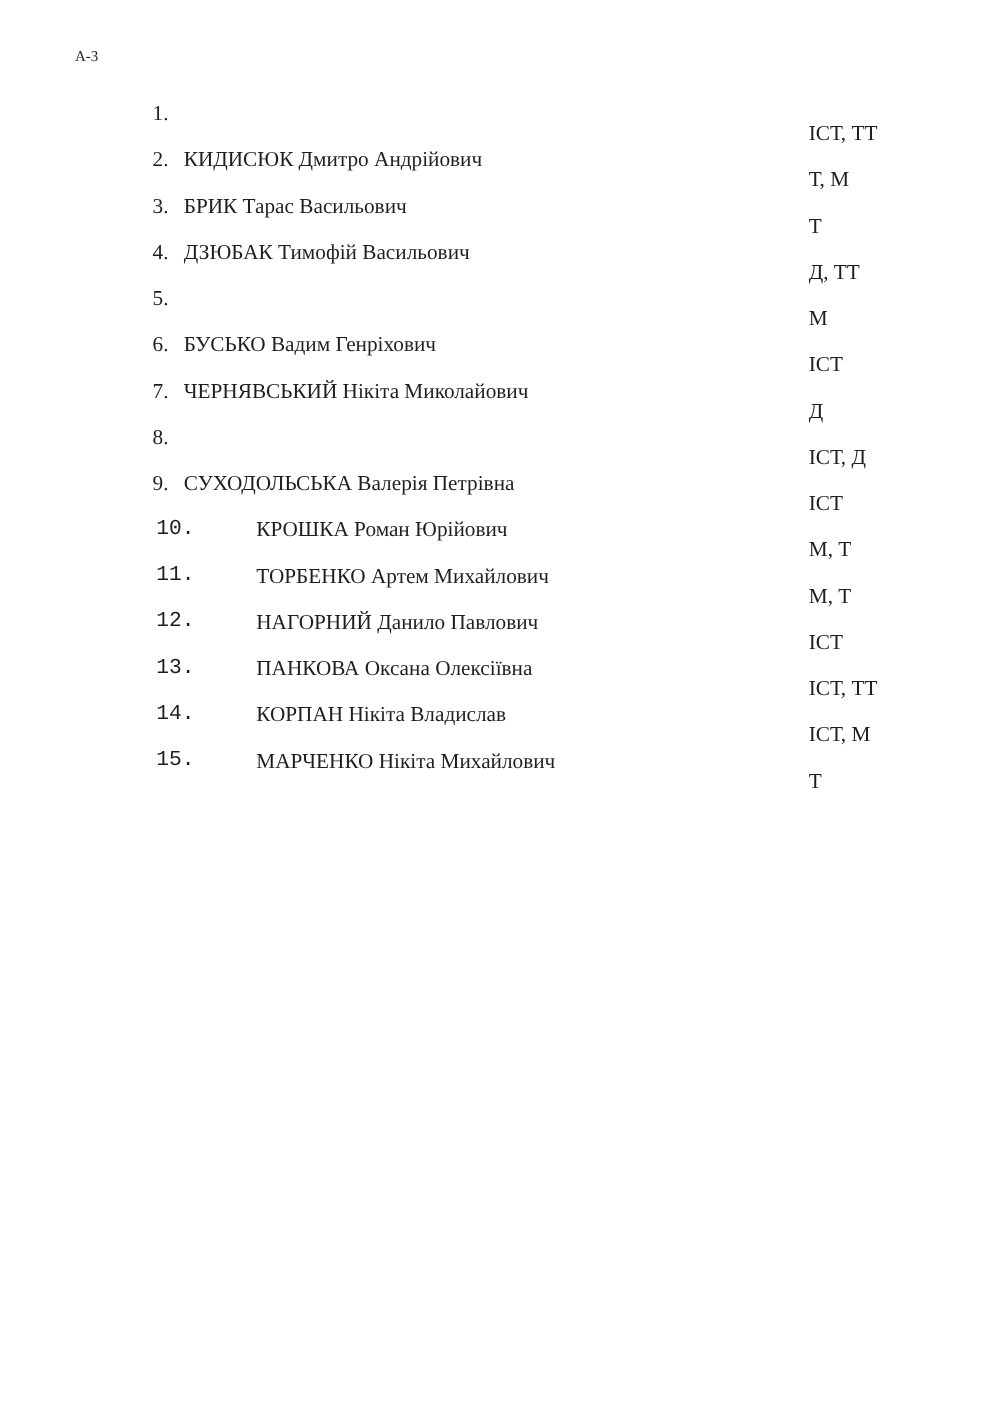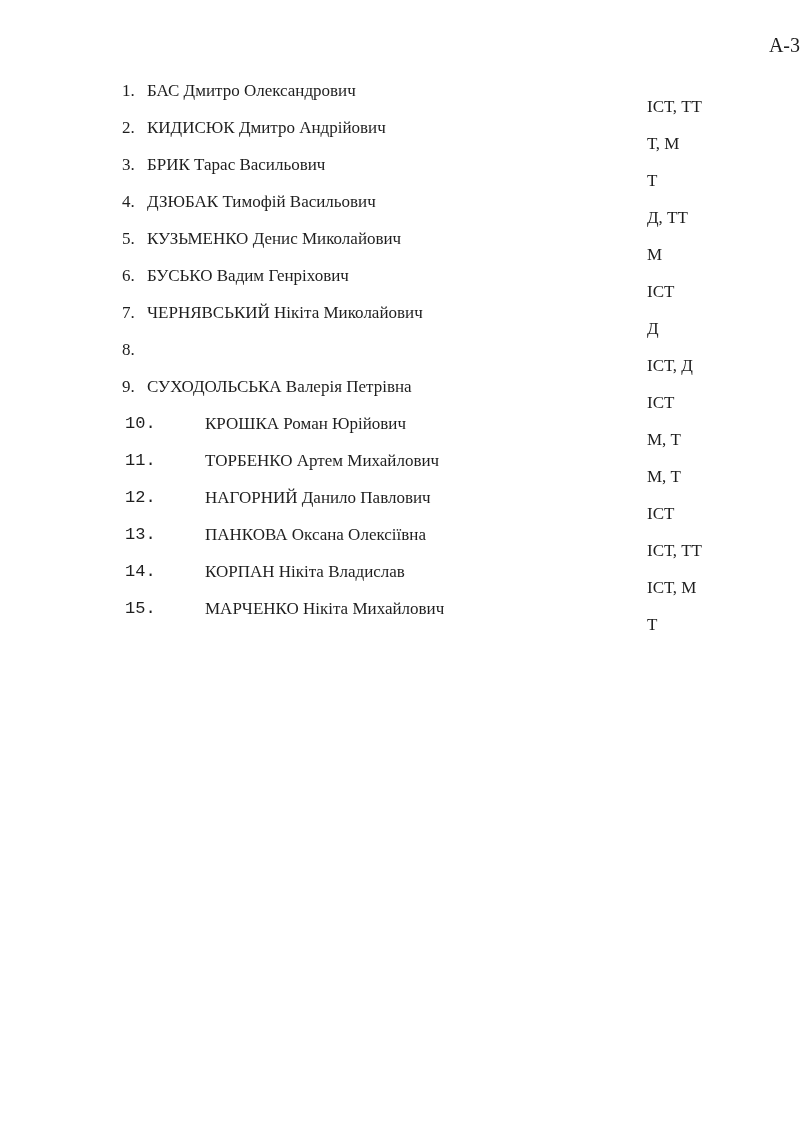--- a/index.html
+++ b/index.html
@@ -14,22 +14,22 @@
     background: #ffffff;
     color: #1e1e1e;
     font-family: "Liberation Serif", "DejaVu Serif", serif;
     overflow: hidden;
   }
   .page-header {
     position: absolute;
     top: 34px;
     left: 60px;
     right: 0;
-    text-align: right;
-    font-size: 20px;
+    text-align: left;
+    font-size: 12px;
     line-height: 23px;
     color: #1e1e1e;
   }
   .list {
     position: absolute;
     top: 72px;
     left: 0;
     right: 0;
   }
   .row {
@@ -58,21 +58,20 @@
   }
 </style>
 </head>
 <body>
 
 <div class="page">
   <div class="page-header">А-3</div>
   <div class="list">
   <div class="row">
     <span class="num">1.</span>
-    <span class="name">БАС Дмитро Олександрович</span>
     <span class="codes">ІСТ, ТТ</span>
   </div>
 
   <div class="row">
     <span class="num">2.</span>
     <span class="name">КИДИСЮК Дмитро Андрійович</span>
     <span class="codes">Т, М</span>
   </div>
 
   <div class="row">
@@ -82,21 +81,20 @@
   </div>
 
   <div class="row">
     <span class="num">4.</span>
     <span class="name">ДЗЮБАК Тимофій Васильович</span>
     <span class="codes">Д, ТТ</span>
   </div>
 
   <div class="row">
     <span class="num">5.</span>
-    <span class="name">КУЗЬМЕНКО Денис Миколайович</span>
     <span class="codes">М</span>
   </div>
 
   <div class="row">
     <span class="num">6.</span>
     <span class="name">БУСЬКО Вадим Генріхович</span>
     <span class="codes">ІСТ</span>
   </div>
 
   <div class="row">

